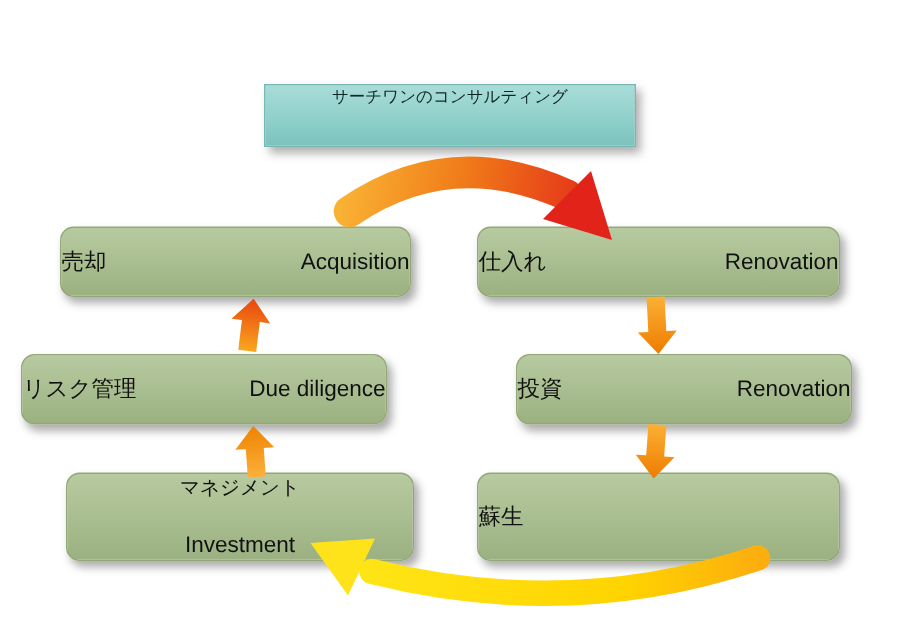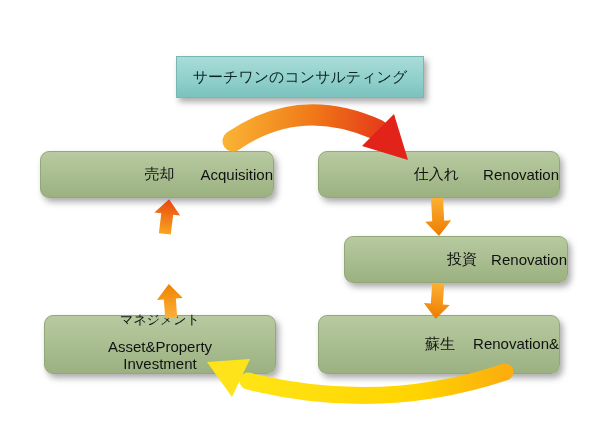--- a/index.html
+++ b/index.html
@@ -9,41 +9,41 @@
     font-family:"Liberation Sans","DejaVu Sans",sans-serif;
     color:#111;
   }
   
   .node {
     position:absolute;
     background:linear-gradient(180deg,#b7caa0 0%,#a8bd8f 55%,#9cb181 100%);
     border:1px solid #93a878;
     border-radius:9px;
     box-shadow:3px 4px 6px rgba(70,70,70,.45);
-    display:flex; align-items:center; justify-content:flex-end;
+    display:flex; align-items:center; justify-content:space-between;
     font-size:15px; z-index:1;
   }
   .node .jp { white-space:nowrap; }
   .node .en { white-space:nowrap; }
   .en-multi { display:flex; flex-direction:column; line-height:1.12; text-align:center; }
   .node-disposition { left:40px;  top:151px; width:232px; height:45px; gap:26px; }
   .node-acquisition { left:318px; top:151px; width:240px; height:45px; gap:24px; }
   .node-due         { left:14px;  top:236px; width:242px; height:45px; gap:12px; }
   .node-investment  { left:344px; top:236px; width:222px; height:45px; gap:14px; }
   .node-management  { left:44px;  top:315px; width:230px; height:57px; gap:10px;flex-direction:column; }
   .node-management .jp { font-size:13px; }
   .node-renovation  { left:318px; top:315px; width:240px; height:57px; gap:18px; }
   
   .title-box {
     position:absolute; left:176px; top:56px; width:246px; height:40px;
     background:linear-gradient(180deg,#a9dcd8 0%,#8ecfca 60%,#7cc2bd 100%);
     border:1px solid #79b7b2;
     box-shadow:3px 4px 6px rgba(70,70,70,.45);
-    display:flex; align-items:center; justify-content:center;
-    font-size:15px; color:#0c2525; z-index:1;
+    display:flex; justify-content:center;
+    font-size:11px; color:#0c2525; z-index:1;
   }
   
   .arrow-layer {
     position:absolute; left:0; top:0; width:600px; height:424px;
     z-index:2; pointer-events:none;
   }
 </style>
 </head>
 <body>
 
@@ -56,38 +56,40 @@
   <div class="node node-disposition">
     <span class="jp">売却</span>
     <span class="en">Acquisition</span>
   </div>
 
   <div class="node node-acquisition">
     <span class="jp">仕入れ</span>
     <span class="en">Renovation</span>
   </div>
 
+  <div class="node node-due">
+    <span class="jp">リスク管理</span>
+    <span class="en">Due diligence</span>
+  </div>
 
   <div class="node node-investment">
     <span class="jp">投資</span>
     <span class="en">Renovation</span>
   </div>
 
   <div class="node node-management">
     <span class="jp">マネジメント</span>
     <span class="en-multi">
-      <span>Asset&amp;Property</span>
       <span>Investment</span>
     </span>
   </div>
 
   <div class="node node-renovation">
     <span class="jp">蘇生</span>
     <span class="en-multi">
-      <span>Renovation&amp;</span>
     </span>
   </div>
 
   <svg class="arrow-layer" viewBox="0 0 600 424" width="600" height="424" aria-hidden="true">
     <defs>
       <linearGradient id="gRed" x1="230" y1="120" x2="408" y2="150" gradientUnits="userSpaceOnUse">
         <stop offset="0" stop-color="#f9b233"></stop>
         <stop offset="0.45" stop-color="#f07818"></stop>
         <stop offset="1" stop-color="#e2231a"></stop>
       </linearGradient>

